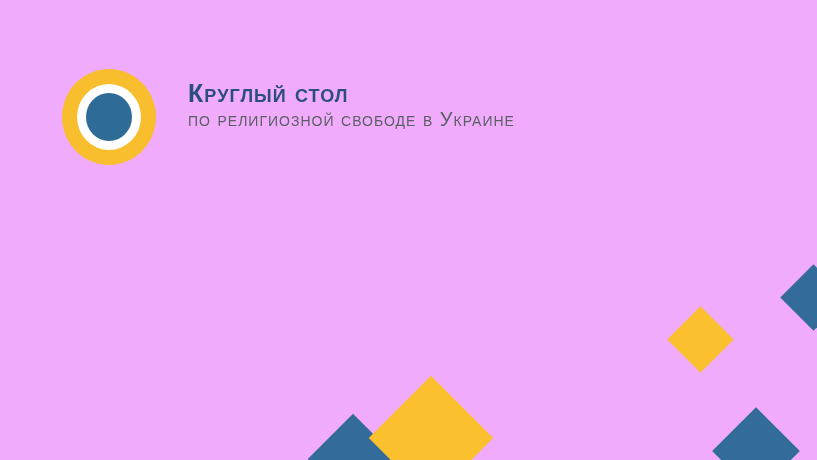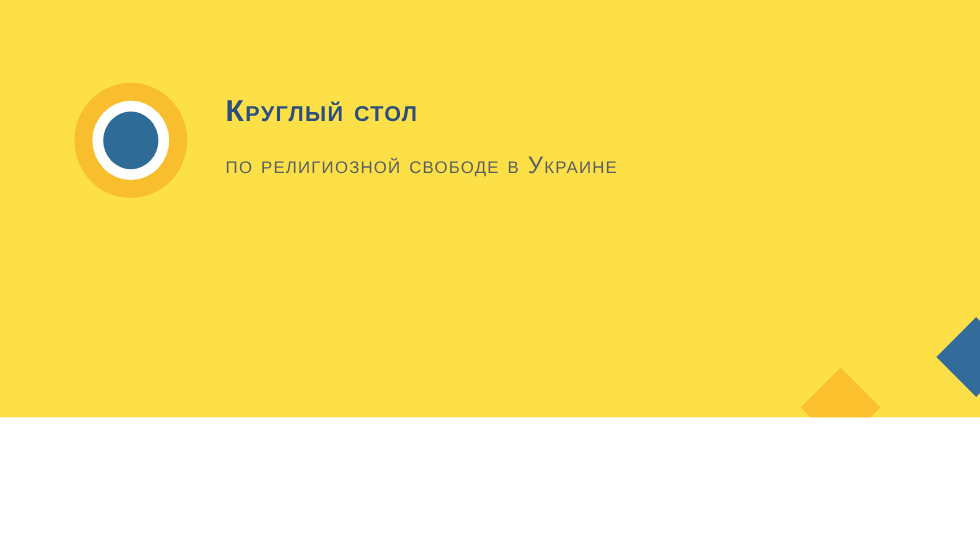--- a/index.html
+++ b/index.html
@@ -6,22 +6,22 @@
     margin: 0;
     padding: 0;
     background: #ffffff;
   }
   body {
     font-family: "Liberation Sans", sans-serif;
   }
   .slide {
     position: relative;
     width: 817px;
-    height: 348px;
-    background: #fde047;
+    height: 460px;
+    background: #f0abfc;
     overflow: hidden;
   }
 
   
   .header {
     position: absolute;
     left: 0;
     top: 0;
     width: 817px;
     height: 200px;
@@ -64,21 +64,21 @@
     font-family: "Liberation Sans", sans-serif;
     font-variant: small-caps;
     font-weight: 700;
     font-size: 25px;
     letter-spacing: 1.1px;
     color: #2B4E80;
     line-height: 1.0;
     white-space: nowrap;
   }
   .brand-subtitle {
-    margin-top: 22px;
+    margin-top: 3px;
     font-family: "Liberation Sans", sans-serif;
     font-variant: small-caps;
     font-weight: 400;
     font-size: 20px;
     letter-spacing: 1.0px;
     color: #5A5F63;
     line-height: 1.0;
     white-space: nowrap;
   }
 

